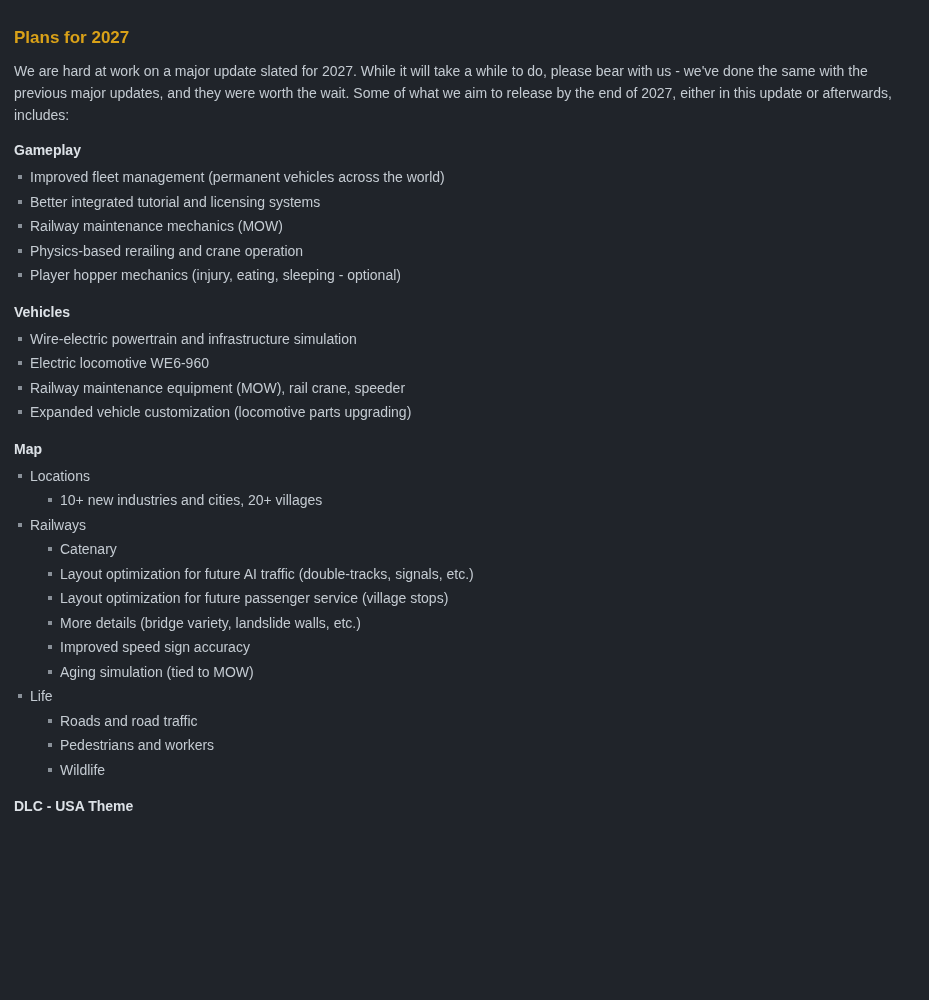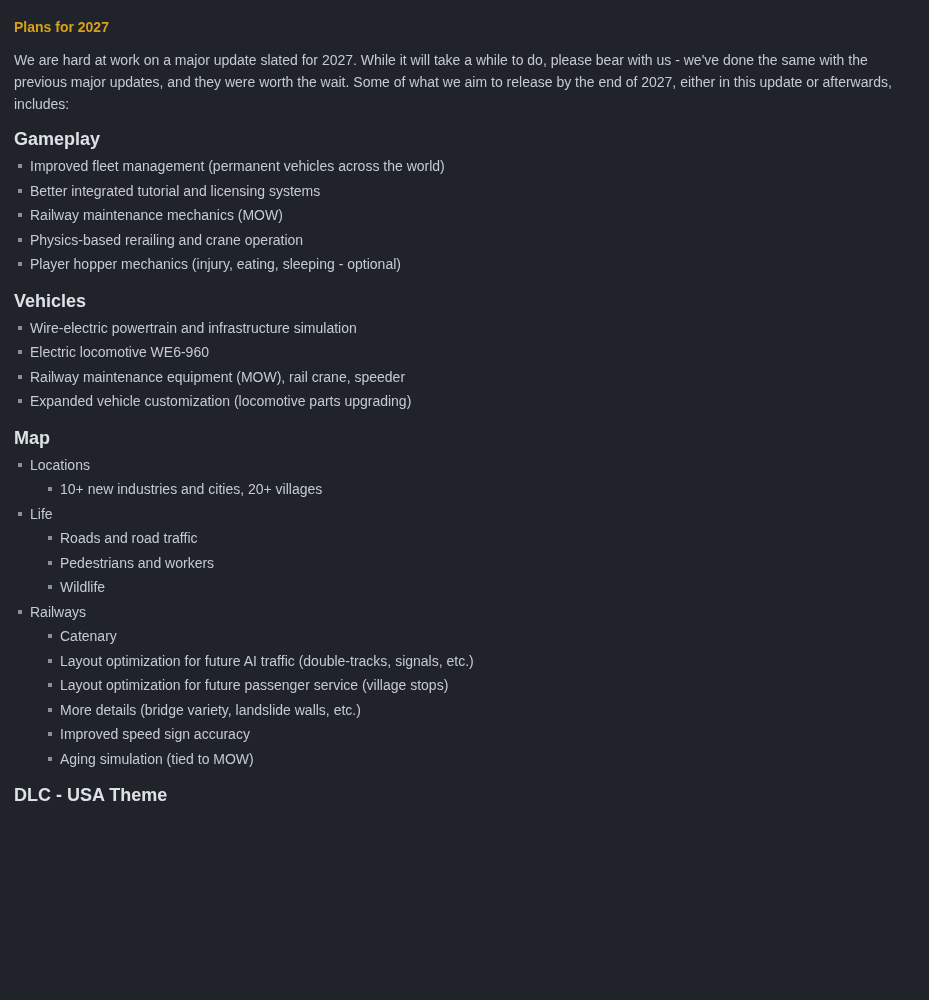--- a/index.html
+++ b/index.html
@@ -13,32 +13,32 @@
   body{
     width:929px;height:1000px;overflow:hidden;
     background:var(--background);
     color:var(--body-text);
     font-family:"Liberation Sans",sans-serif;
     font-size:14px;
   }
   .page{padding:4px 14px 0 14px;}
   .title{
     color:var(--title);
-    font-size:14px;
+    font-size:17px;
     font-weight:bold;
-    margin:12px 0 11px 0;
+    margin:23px 0 11px 0;
     line-height:22px;
   }
   .intro{
     margin:0 0 12px 0;
     line-height:22px;
   }
   h3.section-heading{
     color:var(--heading);
-    font-size:18px;
+    font-size:14px;
     font-weight:bold;
     line-height:19px;
     margin:15px 0 5px 0;
   }
   ul.bullets{
     list-style:none;
     margin:0;
     padding:0;
   }
   ul.bullets li{
@@ -80,29 +80,29 @@
         <li><span>Wire-electric powertrain and infrastructure simulation</span></li>
         <li><span>Electric locomotive WE6-960</span></li>
         <li><span>Railway maintenance equipment (MOW), rail crane, speeder</span></li>
         <li><span>Expanded vehicle customization (locomotive parts upgrading)</span></li>
       </ul>
       <h3 class="section-heading">Map</h3>
       <ul class="bullets lvl1">
         <li><span>Locations</span><ul class="bullets lvl2">
             <li><span>10+ new industries and cities, 20+ villages</span></li>
           </ul></li>
-        <li><span>Life</span><ul class="bullets lvl2">
-            <li><span>Roads and road traffic</span></li>
-            <li><span>Pedestrians and workers</span></li>
-            <li><span>Wildlife</span></li>
-          </ul></li>
         <li><span>Railways</span><ul class="bullets lvl2">
             <li><span>Catenary</span></li>
             <li><span>Layout optimization for future AI traffic (double-tracks, signals, etc.)</span></li>
             <li><span>Layout optimization for future passenger service (village stops)</span></li>
             <li><span>More details (bridge variety, landslide walls, etc.)</span></li>
             <li><span>Improved speed sign accuracy</span></li>
             <li><span>Aging simulation (tied to MOW)</span></li>
           </ul></li>
+        <li><span>Life</span><ul class="bullets lvl2">
+            <li><span>Roads and road traffic</span></li>
+            <li><span>Pedestrians and workers</span></li>
+            <li><span>Wildlife</span></li>
+          </ul></li>
       </ul>
       <h3 class="section-heading">DLC - USA Theme</h3>
     </div>
 </div>
 
 </body></html>

